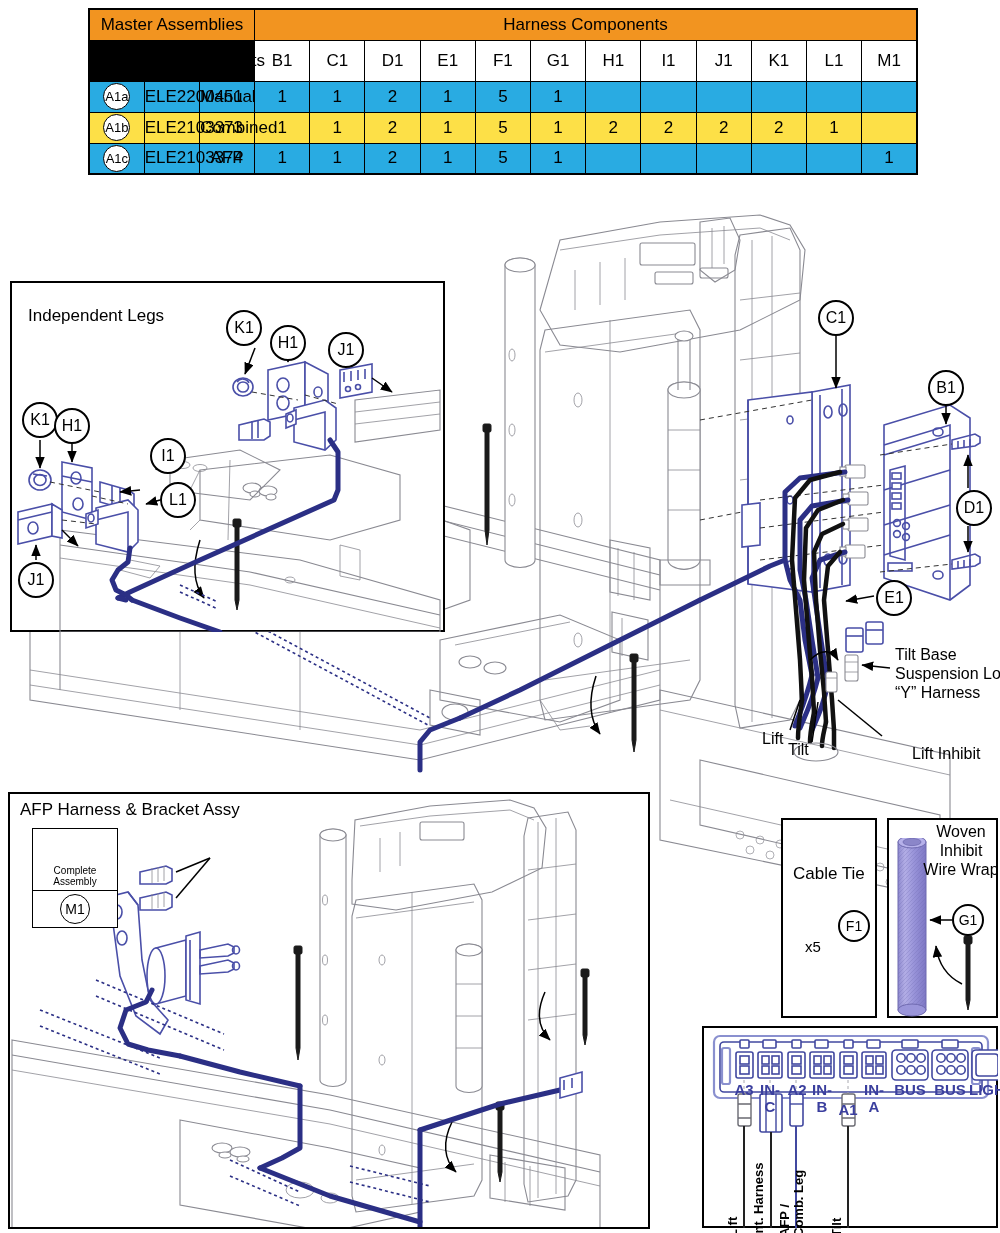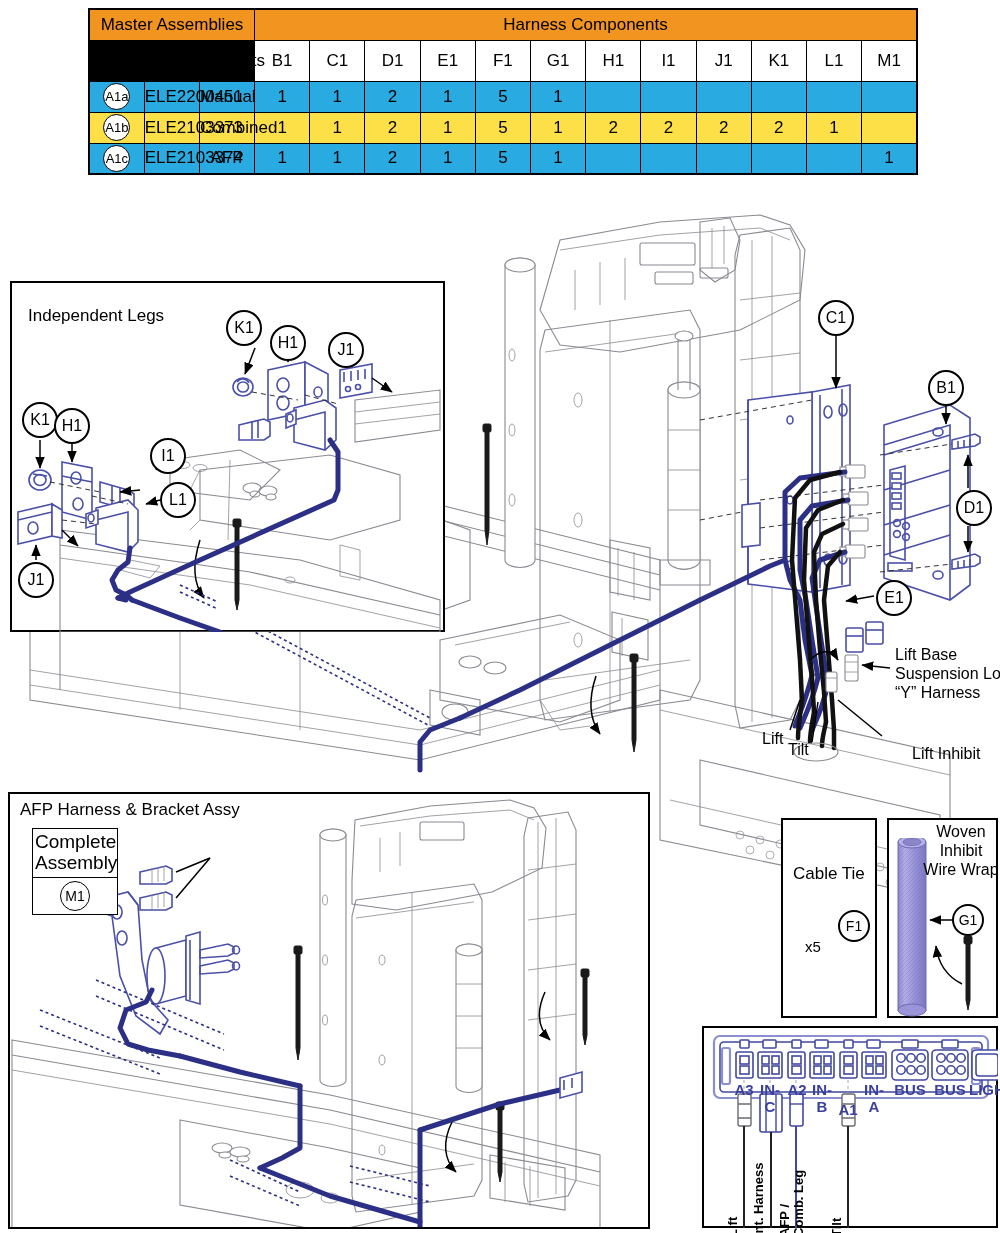--- a/index.html
+++ b/index.html
@@ -129,24 +129,25 @@
 
   .complete-box {
     position: absolute;
     border: 1.5px solid #000;
     background: #fff;
     width: 86px;
     z-index: 6;
   }
   .complete-box .cb-text {
     text-align: center;
-    font-size: 19px;
+    font-size: 10px;
     padding: 2px 2px 3px 2px;
     border-bottom: 1.5px solid #000;
     line-height: 1.12;
+    margin-top: 34px;
   }
   .complete-box .cb-ref {
     display: flex;
     align-items: center;
     justify-content: center;
     height: 36px;
   }
   .cb-bubble {
     display:flex; align-items:center; justify-content:center;
     width: 30px; height: 30px; border-radius: 50%;
@@ -508,21 +509,21 @@
 
   <svg class="art" width="1000" height="1233" viewBox="0 0 1000 1233">
     <path class="lead" d="M836 336 L836 388" marker-end="url(#ah)" style="fill:none;stroke:#000;stroke-width:1.5"></path>
     <path style="fill:none;stroke:#000;stroke-width:1.5" d="M946 406 L946 424" marker-end="url(#ah)"></path>
     <path style="fill:none;stroke:#000;stroke-width:1.5" d="M968 488 L968 455" marker-end="url(#ah)"></path>
     <path style="fill:none;stroke:#000;stroke-width:1.5" d="M968 526 L968 552" marker-end="url(#ah)"></path>
     <path style="fill:none;stroke:#000;stroke-width:1.5" d="M874 596 L846 601" marker-end="url(#ah)"></path>
   </svg>
 
   <div class="anno center" style="left:895px; top:646px; width:105px; text-align:left;">
-    <div>Lift Base</div>
+    <div>Tilt Base</div>
     <div>Suspension Lock</div>
     <div>“Y” Harness</div>
   </div>
   <div class="anno" style="left:762px; top:730px;">Lift</div>
   <div class="anno" style="left:788px; top:741px;">Tilt</div>
   <div class="anno" style="left:912px; top:745px;">Lift Inhibit</div>
 
   <div class="panel" id="panel-indep"></div>
   <div class="panel-title" style="left:28px; top:288px;margin-top:18px;">Independent Legs</div>
 

